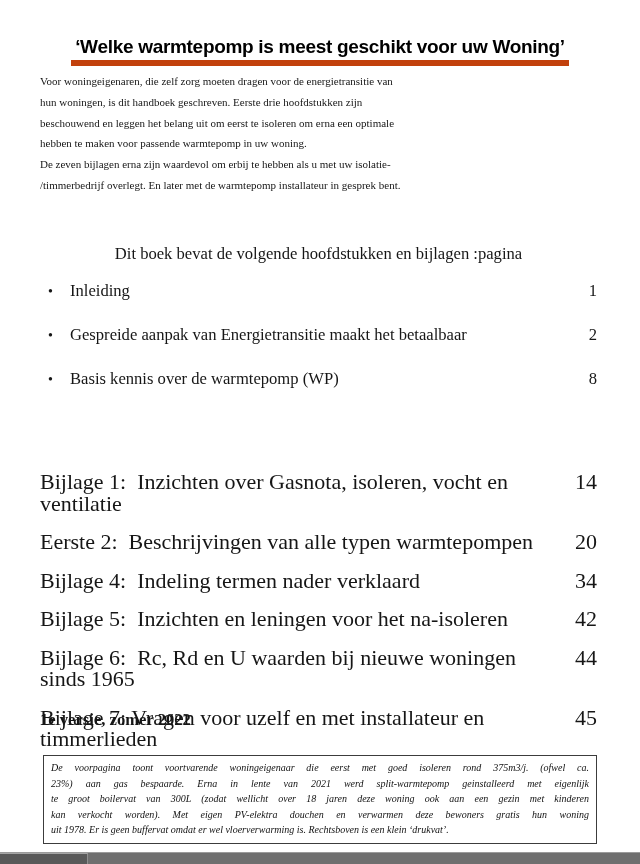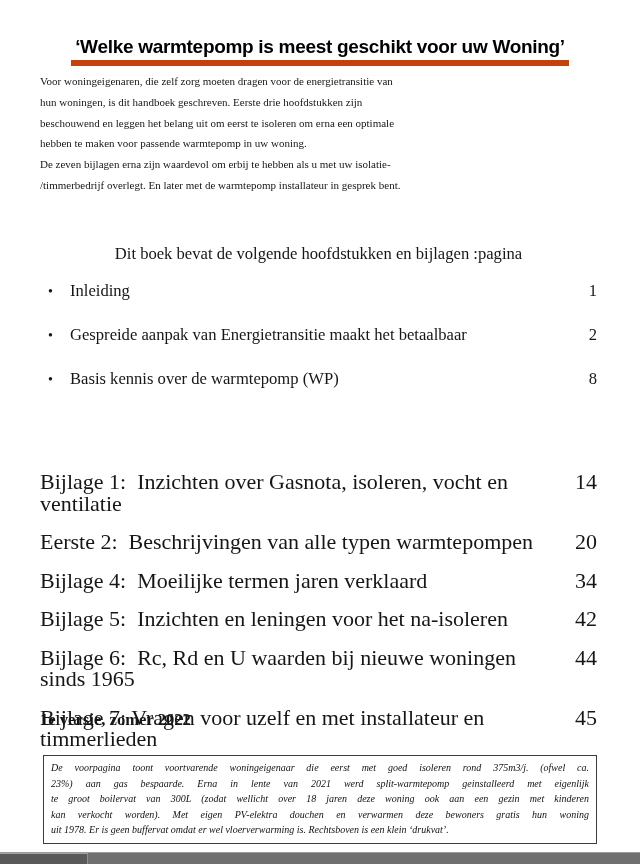--- a/index.html
+++ b/index.html
@@ -167,21 +167,21 @@
   <div class="appendices">
     <div class="appendix">
       <span class="label-wrap"><span class="label">Bijlage 1:  Inzichten over Gasnota, isoleren, vocht en ventilatie</span></span>
       <span class="page-num">14</span>
     </div>
     <div class="appendix">
       <span class="label-wrap"><span class="label">Eerste 2:  Beschrijvingen van alle typen warmtepompen</span></span>
       <span class="page-num">20</span>
     </div>
     <div class="appendix">
-      <span class="label-wrap"><span class="label">Bijlage 4:  Moeilijke termen jaren verklaard</span></span>
+      <span class="label-wrap"><span class="label">Bijlage 4:  Indeling termen nader verklaard</span></span>
       <span class="page-num">34</span>
     </div>
     <div class="appendix">
       <span class="label-wrap"><span class="label">Bijlage 5:  Inzichten en leningen voor het na-isoleren</span></span>
       <span class="page-num">42</span>
     </div>
     <div class="appendix">
       <span class="label-wrap"><span class="label">Bijlage 6:  Rc, Rd en U waarden bij nieuwe woningen sinds 1965</span></span>
       <span class="page-num">44</span>
     </div>

